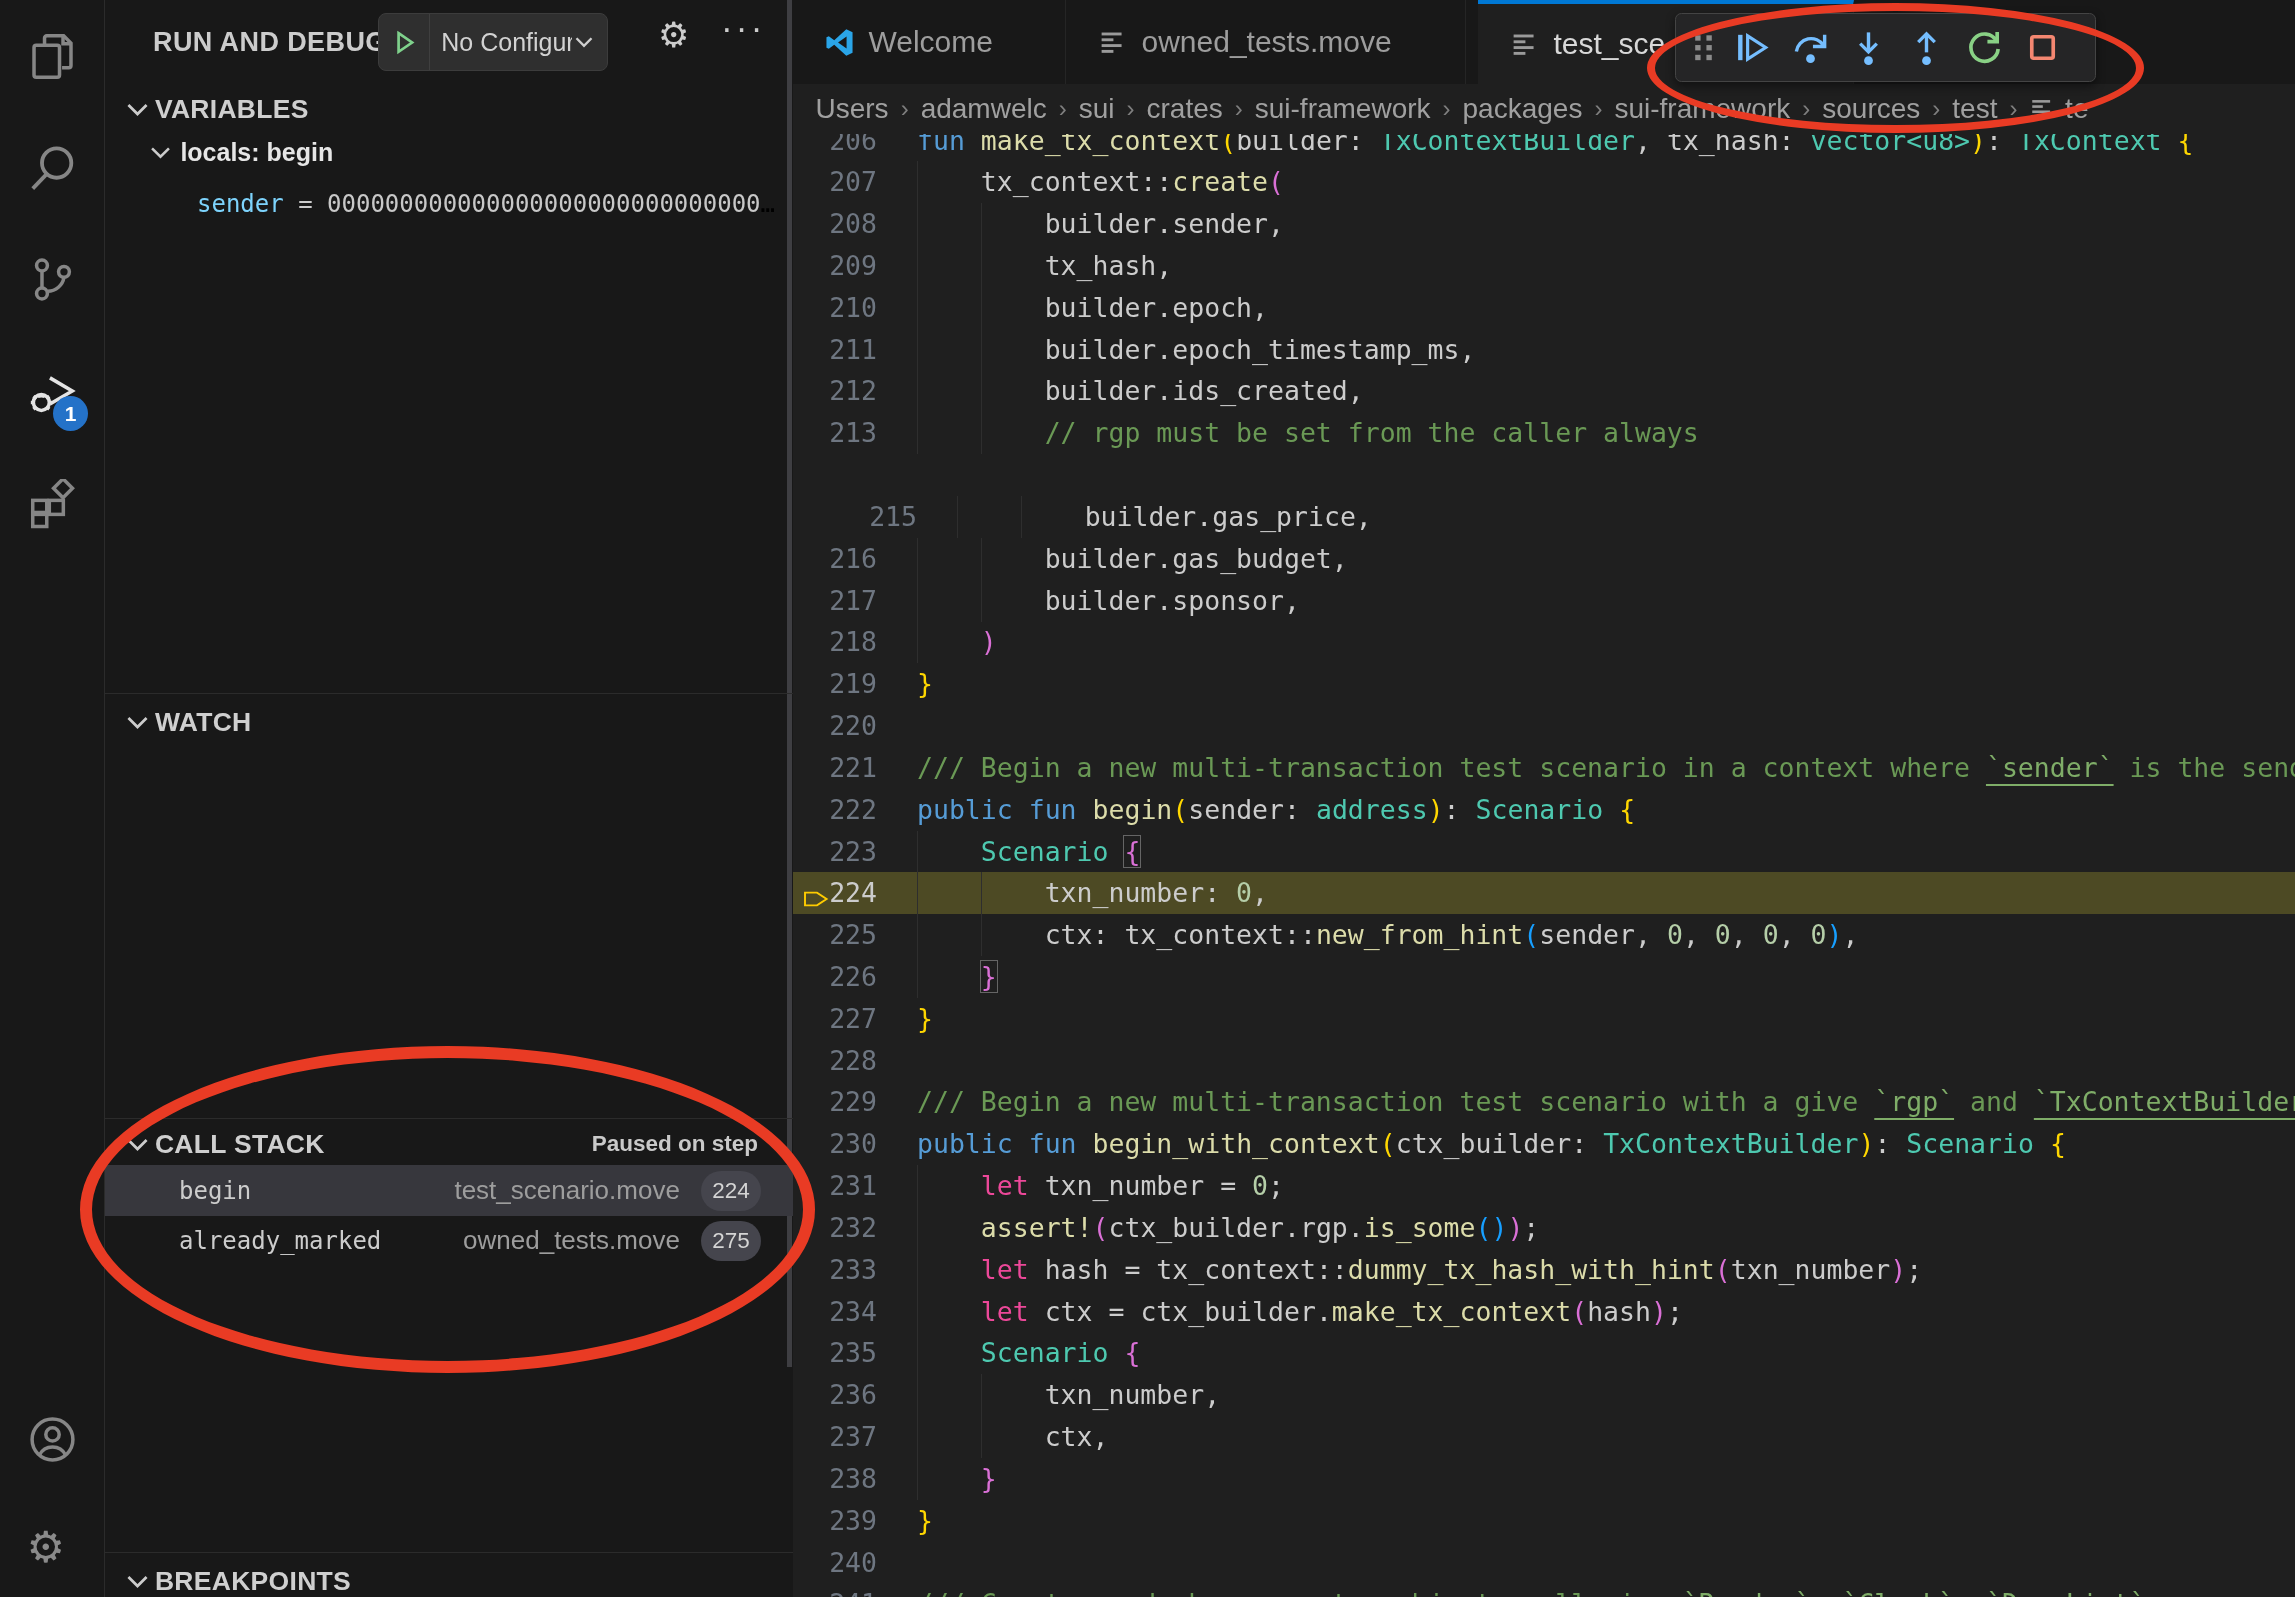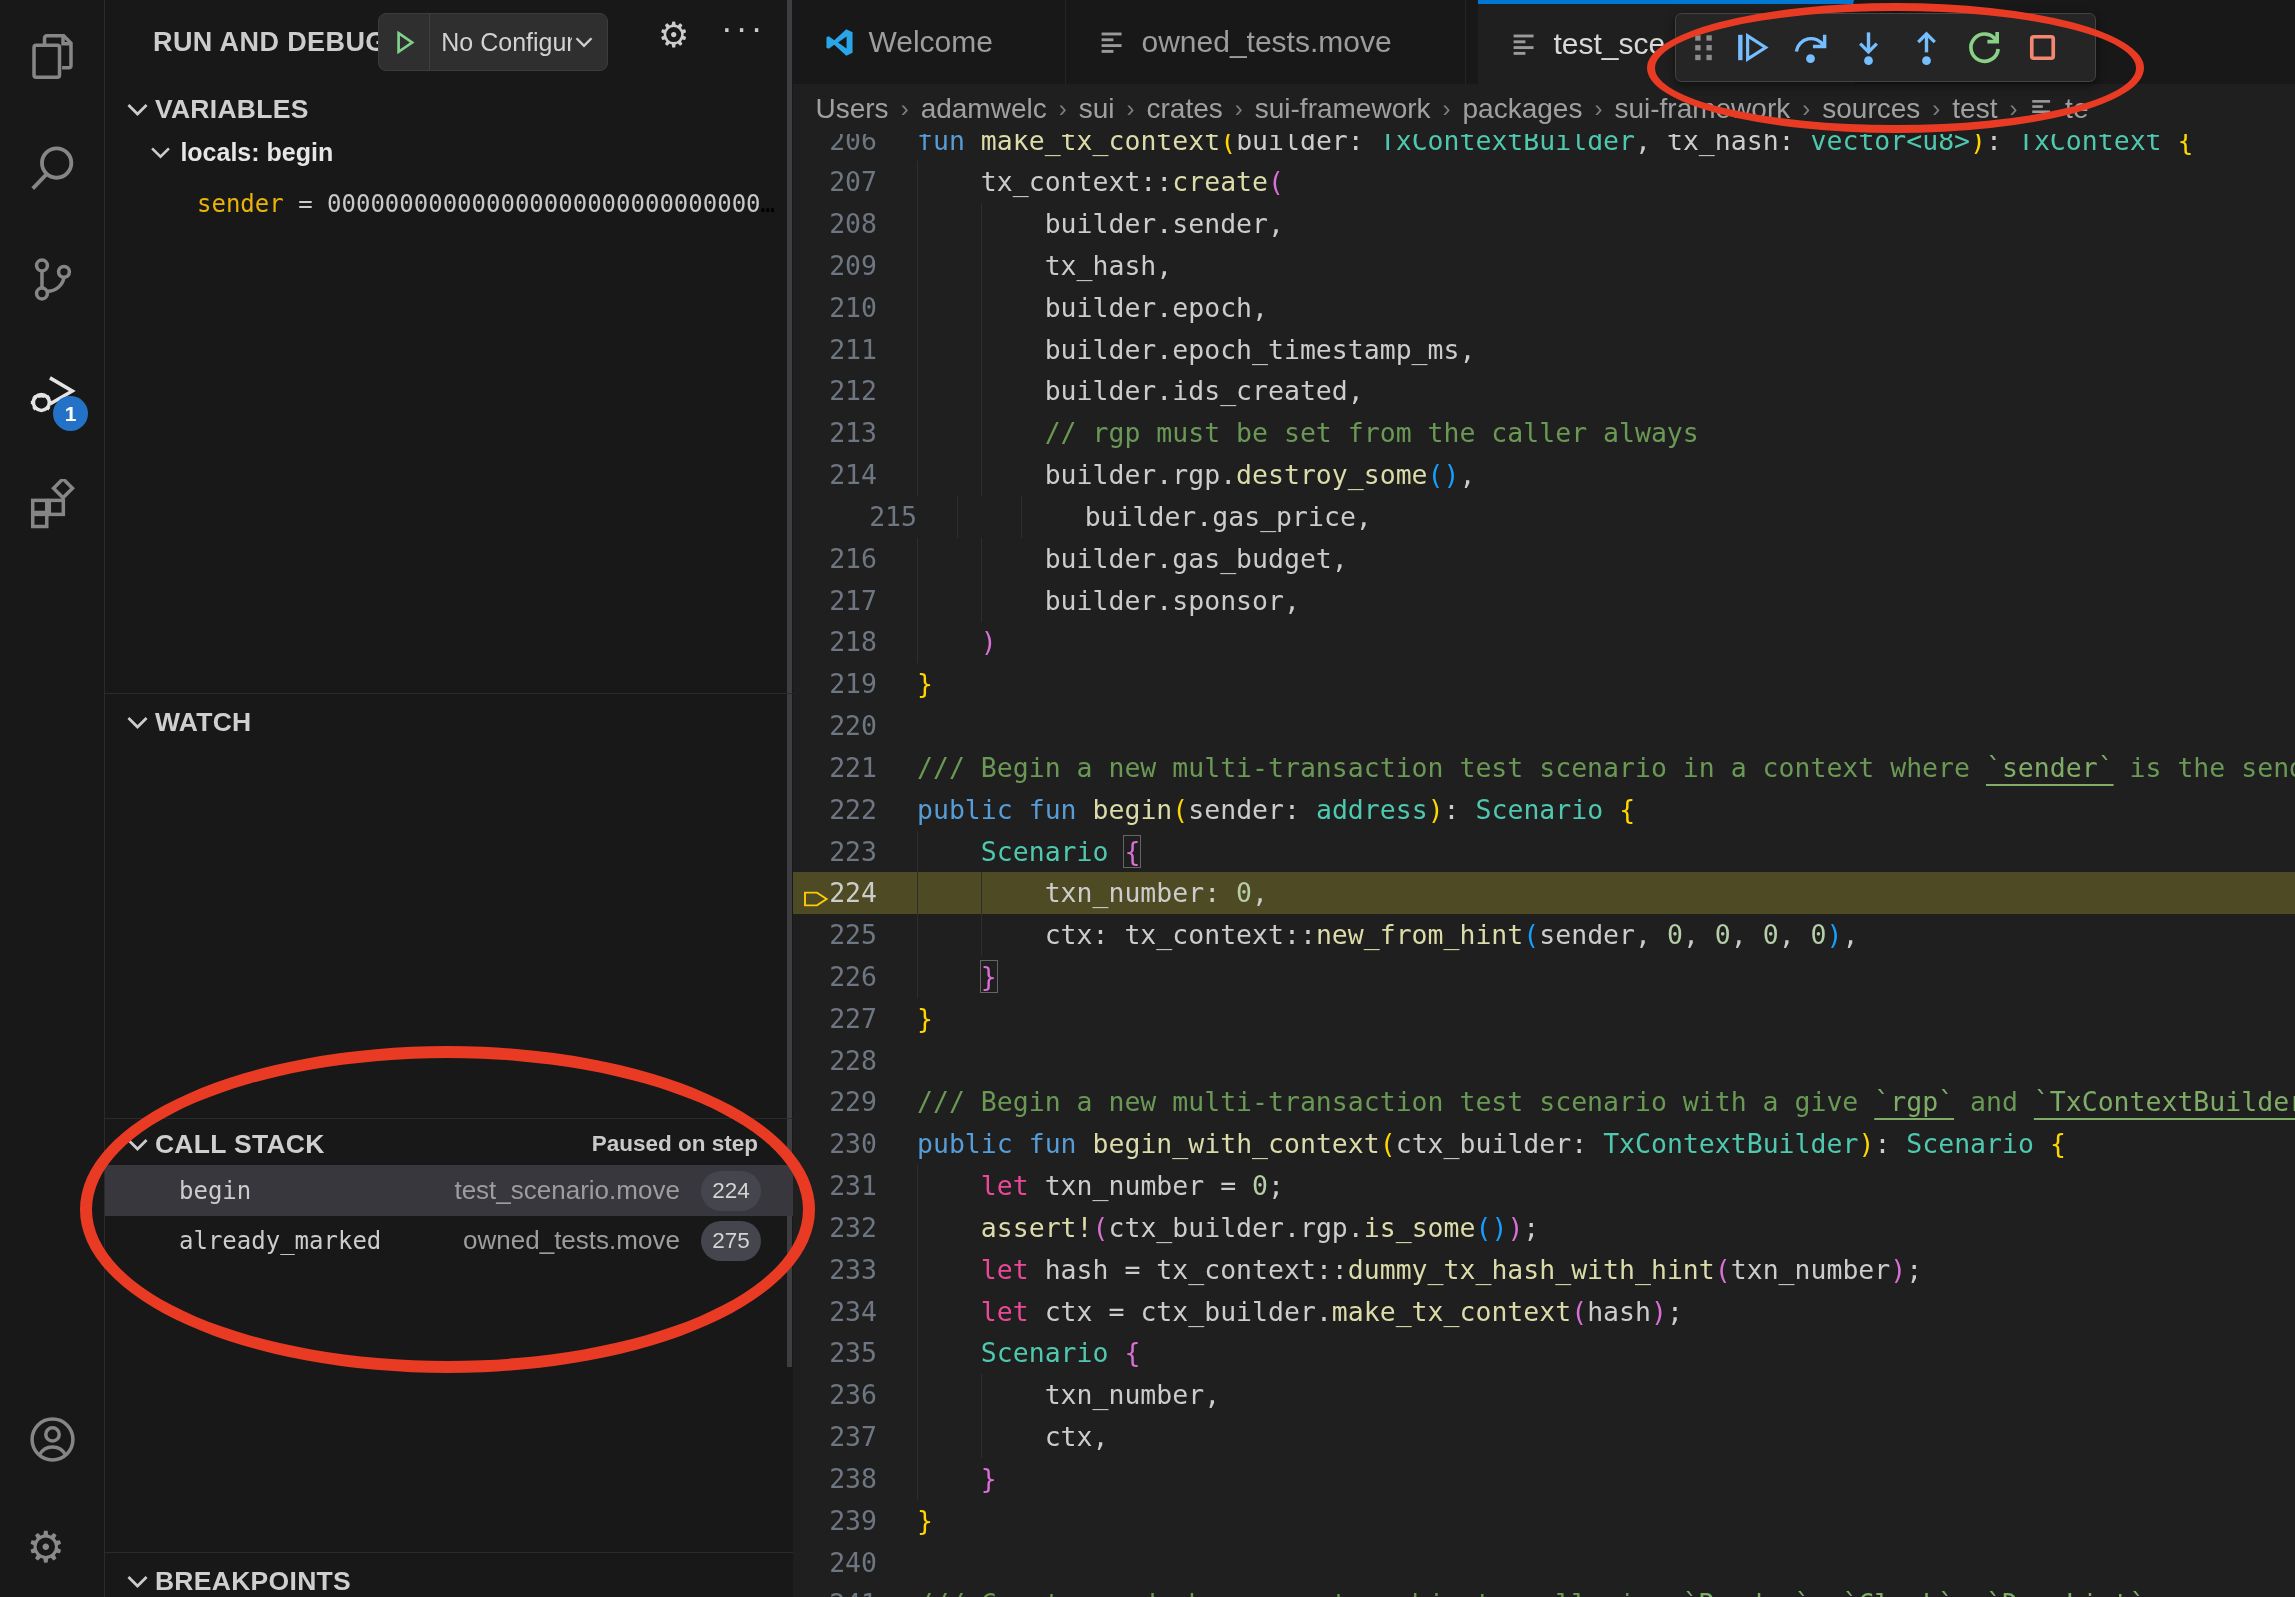--- a/index.html
+++ b/index.html
@@ -37,21 +37,21 @@
   .sect-head .chev svg { width:29px; height:29px; }
   .sect-label { font-size:26.5px; font-weight:700; color:#cfcfcf; margin-left:3.2px; letter-spacing:0.3px; }
   .divider { position:absolute; left:0; width:100%; height:0.8px; background:#2b2b2b; }
 
   .locals-row { position:absolute; left:42px; top:138px; display:flex; align-items:center; cursor:pointer; }
   .locals-row .chev { width:27px; height:27px; color:#cccccc; margin-right:6.4px; }
   .locals-row .chev svg { width:27px; height:27px; }
   .locals-label { font-size:25px; font-weight:700; color:#e6e6e6; }
   .var-row { position:absolute; left:92px; top:190px; width:579px; font-family:"DejaVu Sans Mono", monospace;
              font-size:24px; white-space:nowrap; overflow:hidden; text-overflow:ellipsis; cursor:pointer; }
-  .var-name { color:#eab308; }
+  .var-name { color:#7dd3fc; }
   .var-eq { color:#cccccc; }
   .var-val { color:#c8c8c8; }
 
   .cs-status { position:absolute; right:35px; top:0; height:42px; display:flex; align-items:center;
                font-size:22.5px; font-weight:700; color:#c9c9c9; }
   .frame { position:absolute; left:0; width:688px; height:51px; display:flex; align-items:center; cursor:pointer; }
   .frame.selected { background:#37373d; }
   .frame-name { margin-left:74px; font-family:"DejaVu Sans Mono", monospace; font-size:24px; color:#cccccc; }
   .frame-file { margin-left:auto; font-size:26px; color:#9d9d9d; }
   .frame-badge { margin-left:21px; margin-right:32px; min-width:55px; height:40px; background:#45454d;
@@ -304,21 +304,20 @@
       </div>
     <div class="code">
         <div class="crow" style="top: -14.5px;"><span class="ln">206</span><span class="ctext"><span class="tk-kw">fun</span><span class="tk-d"> </span><span class="tk-fn">make_tx_context</span><span class="tk-p1">(</span><span class="tk-d">builder: </span><span class="tk-ty">TxContextBuilder</span><span class="tk-d">, tx_hash: </span><span class="tk-ty">vector&lt;u8&gt;</span><span class="tk-p1">)</span><span class="tk-d">: </span><span class="tk-ty">TxContext</span><span class="tk-d"> </span><span class="tk-p1">{</span></span></div>
         <div class="crow" style="top: 27px;"><span class="guide" style="left: calc(0ch + 124px);"></span><span class="ln">207</span><span class="ctext">    <span class="tk-d">tx_context::</span><span class="tk-fn">create</span><span class="tk-p2">(</span></span></div>
         <div class="crow" style="top: 69px;"><span class="guide" style="left: calc(0ch + 124px);"></span><span class="guide" style="left: calc(4ch + 124px);"></span><span class="ln">208</span><span class="ctext">        <span class="tk-d">builder.sender,</span></span></div>
         <div class="crow" style="top: 111px;"><span class="guide" style="left: calc(0ch + 124px);"></span><span class="guide" style="left: calc(4ch + 124px);"></span><span class="ln">209</span><span class="ctext">        <span class="tk-d">tx_hash,</span></span></div>
         <div class="crow" style="top: 153px;"><span class="guide" style="left: calc(0ch + 124px);"></span><span class="guide" style="left: calc(4ch + 124px);"></span><span class="ln">210</span><span class="ctext">        <span class="tk-d">builder.epoch,</span></span></div>
         <div class="crow" style="top: 195px;"><span class="guide" style="left: calc(0ch + 124px);"></span><span class="guide" style="left: calc(4ch + 124px);"></span><span class="ln">211</span><span class="ctext">        <span class="tk-d">builder.epoch_timestamp_ms,</span></span></div>
         <div class="crow" style="top: 236px;"><span class="guide" style="left: calc(0ch + 124px);"></span><span class="guide" style="left: calc(4ch + 124px);"></span><span class="ln">212</span><span class="ctext">        <span class="tk-d">builder.ids_created,</span></span></div>
         <div class="crow" style="top: 278px;"><span class="guide" style="left: calc(0ch + 124px);"></span><span class="guide" style="left: calc(4ch + 124px);"></span><span class="ln">213</span><span class="ctext">        <span class="tk-cm">// rgp must be set from the caller always</span></span></div>
-        <div class="crow" style="top: 320px;"><span class="guide" style="left: calc(0ch + 124px);"></span><span class="guide" style="left: calc(4ch + 124px);"></span><span class="ln">214</span><span class="ctext">        <span class="tk-d">builder.rgp.</span><span class="tk-fn">destroy_some</span><span class="tk-p3">()</span><span class="tk-d">,</span></span></div>
         <div class="crow" style="top: 362px; margin-left: 40px;"><span class="guide" style="left: calc(0ch + 124px);"></span><span class="guide" style="left: calc(4ch + 124px);"></span><span class="ln">215</span><span class="ctext">        <span class="tk-d">builder.gas_price,</span></span></div>
         <div class="crow" style="top: 404px;"><span class="guide" style="left: calc(0ch + 124px);"></span><span class="guide" style="left: calc(4ch + 124px);"></span><span class="ln">216</span><span class="ctext">        <span class="tk-d">builder.gas_budget,</span></span></div>
         <div class="crow" style="top: 446px;"><span class="guide" style="left: calc(0ch + 124px);"></span><span class="guide" style="left: calc(4ch + 124px);"></span><span class="ln">217</span><span class="ctext">        <span class="tk-d">builder.sponsor,</span></span></div>
         <div class="crow" style="top: 487px;"><span class="guide" style="left: calc(0ch + 124px);"></span><span class="ln">218</span><span class="ctext">    <span class="tk-p2">)</span></span></div>
         <div class="crow" style="top: 529px;"><span class="ln">219</span><span class="ctext"><span class="tk-p1">}</span></span></div>
         <div class="crow" style="top: 571px;"><span class="ln">220</span><span class="ctext"></span></div>
         <div class="crow" style="top: 613px;"><span class="ln">221</span><span class="ctext"><span class="tk-cm">/// Begin a new multi-transaction test scenario in a context where </span><span class="tk-cme">`sender`</span><span class="tk-cm"> is the sender of the transaction</span></span></div>
         <div class="crow" style="top: 655px;"><span class="ln">222</span><span class="ctext"><span class="tk-kw">public</span><span class="tk-d"> </span><span class="tk-kw">fun</span><span class="tk-d"> </span><span class="tk-fn">begin</span><span class="tk-p1">(</span><span class="tk-d">sender: </span><span class="tk-ty">address</span><span class="tk-p1">)</span><span class="tk-d">: </span><span class="tk-ty">Scenario</span><span class="tk-d"> </span><span class="tk-p1">{</span></span></div>
         <div class="crow" style="top: 697px;"><span class="guide" style="left: calc(0ch + 124px);"></span><span class="ln">223</span><span class="ctext">    <span class="tk-ty">Scenario</span><span class="tk-d"> </span><span class="tk-p2m">{</span></span></div>
         <div class="crow cur" style="top: 738px;"><span class="guide" style="left: calc(0ch + 124px);"></span><span class="guide" style="left: calc(4ch + 124px);"></span><span class="cur-arrow"><svg width="32" height="24" viewBox="0 0 36 30" fill="none" stroke="#ffcc00" stroke-width="2.4">

